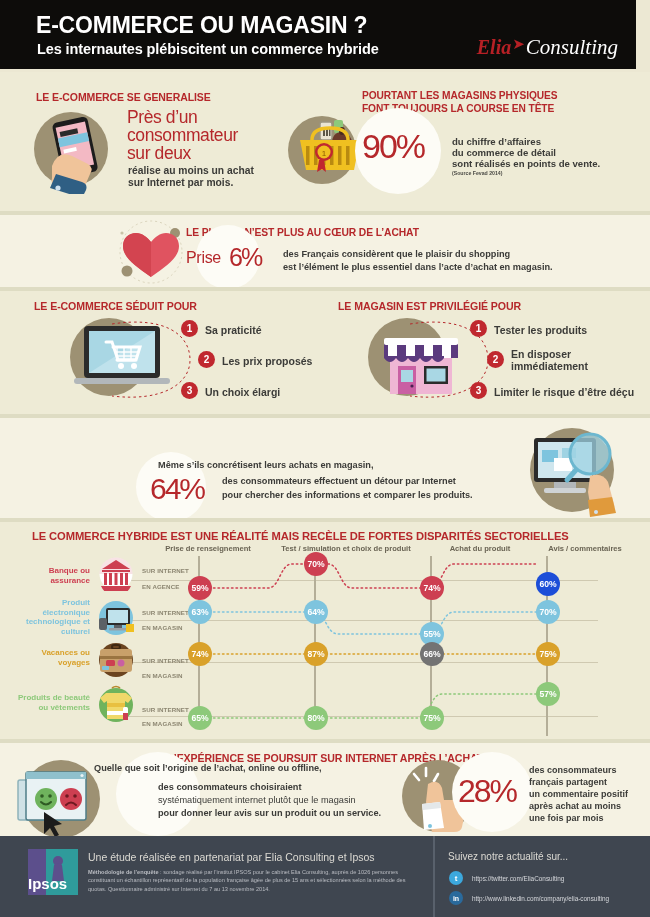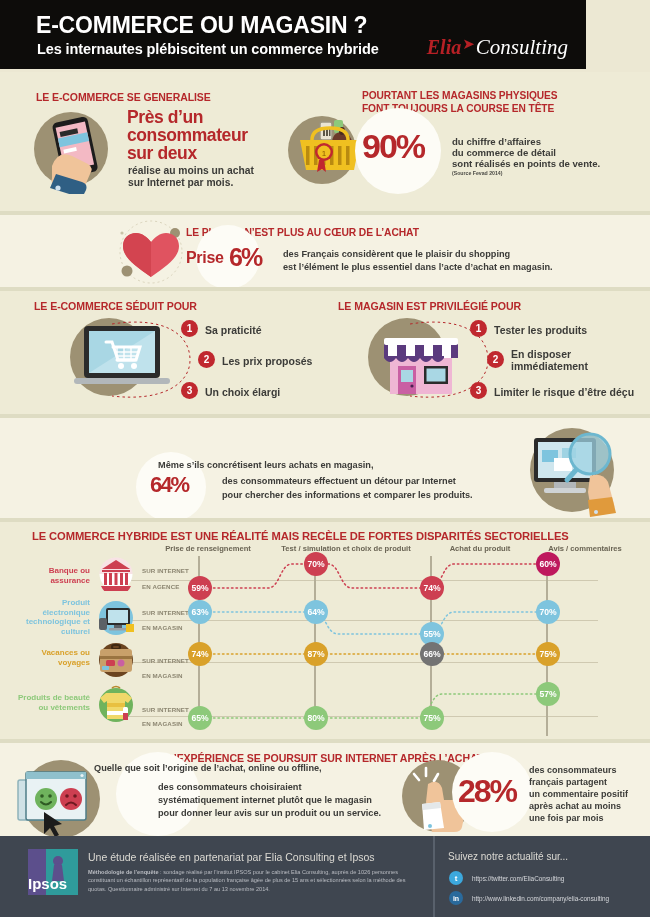--- a/index.html
+++ b/index.html
@@ -6,21 +6,21 @@
   html, body {
     width: 650px; height: 917px;
     background: #ffffff;
     font-family: "Liberation Sans", sans-serif;
     overflow: hidden;
   }
   .page { position: relative; width: 650px; height: 917px; background: #ece8d3; }
 
   
   .header {
-    position: absolute; left: 0; top: 0; width: 586px; height: 72px;
+    position: absolute; left: 0; top: 0; width: 636px; height: 72px;
     background: #0d0c0a;
     border-bottom: 3px solid #ece8d3;
   }
   .header .h-title {
     position: absolute; left: 36px; top: 12px;
     color: #ffffff; font-size: 23px; font-weight: bold; letter-spacing: -0.2px;
   }
   .header .h-sub {
     position: absolute; left: 37px; top: 41px;
     color: #ffffff; font-size: 14.5px; font-weight: bold; letter-spacing: -0.1px;
@@ -37,21 +37,21 @@
   .band.dark   { background: #3f4650; }
   .sep { position:absolute; left:0; width:650px; height:4px; background:#dedcc3; }
 
   
   .kicker {
     position: absolute; color: #b5282b; font-weight: bold; letter-spacing: -0.1px;
   }
 
   
   .txt { position: absolute; color: #3b3b38; }
-  .big-pct { position: absolute; color: #b5282b; font-weight: bold; letter-spacing: -2px; }
+  .big-pct { position: absolute; color: #b5282b; font-weight: normal; letter-spacing: -2px; }
   .whitecircle { position: absolute; border-radius: 50%; background: #fdfcf6; }
   .tancircle { position: absolute; border-radius: 50%; background: #9d9173; }
 
   
   .numdot {
     position: absolute; width: 17px; height: 17px; border-radius: 50%;
     background: #c0282f; color: #fff; font-size: 10px; font-weight: bold;
     display: flex; align-items: center; justify-content: center;
   }
   .bullet-txt { position: absolute; color: #3b3b38; font-size: 10.5px; font-weight: bold; }
@@ -238,21 +238,21 @@
   <div class="bullet-txt" style="left:511px;top:348px;white-space:pre-line;line-height:12px">En disposer
 immédiatement</div>
   <div class="numdot" style="left:470px;top:382px">3</div>
   <div class="bullet-txt" style="left:494px;top:386px">Limiter le risque d’être déçu</div>
 
   <div class="sep" style="top:414px"></div>
 
   <div class="band cream2" style="top:418px;height:100px"></div>
   <div class="whitecircle" style="left:136px;top:452px;width:70px;height:70px"></div>
   <div class="txt" style="left:158px;top:460px;font-size:9.2px;font-weight:bold">Même s’ils concrétisent leurs achats en magasin,</div>
-  <div class="big-pct" style="left:150px;top:472px;font-size:22px">64%</div>
+  <div class="big-pct" style="left:150px;top:472px;font-size:30px">64%</div>
   <div class="txt" style="left:222px;top:476px;font-size:9.2px;font-weight:bold">des consommateurs effectuent un détour par Internet</div>
   <div class="txt" style="left:222px;top:490px;font-size:9.2px;font-weight:bold">pour chercher des informations et comparer les produits.</div>
   <div class="tancircle" style="left:530px;top:428px;width:84px;height:84px"></div>
   <svg style="position:absolute;left:524px;top:424px" width="100" height="94" viewBox="0 0 100 94">
     <rect x="10" y="14" width="62" height="44" rx="3" fill="#2b2b2b"></rect>
     <rect x="14" y="18" width="54" height="36" fill="#cfe6ee"></rect>
     <rect x="18" y="26" width="16" height="12" fill="#7ec4de"></rect>
     <rect x="30" y="34" width="18" height="13" fill="#ffffff"></rect>
     <rect x="38" y="24" width="14" height="10" fill="#9fd3e3"></rect>
     <rect x="30" y="58" width="22" height="7" fill="#b2b7ba"></rect>
@@ -308,21 +308,21 @@
         <rect x="24" y="16" width="3" height="12"></rect>
       <rect x="29" y="16" width="3" height="12"></rect>
     </g>
     <path d="M5 29 h30 a16.5 16.5 0 0 1 -30 0z" fill="#cd3f51"></path>
   </svg>
   <div class="minilbl" style="left:142px;top:567px">SUR INTERNET</div>
   <div class="minilbl" style="left:142px;top:583px">EN AGENCE</div>
   <div class="dot" style="left:188px;top:576px;background:#cd3f51"><span>59</span>%</div>
   <div class="dot" style="left:304px;top:552px;background:#cd3f51"><span>70</span>%</div>
   <div class="dot" style="left:420px;top:576px;background:#cd3f51"><span>74</span>%</div>
-  <div class="dot" style="left:536px;top:552px;background:#be185d"><span>60</span>%</div>
+  <div class="dot" style="left:536px;top:572px;background:#1d4ed8"><span>60</span>%</div>
 
   <div class="rowlbl" style="left:14px;top:598px;width:76px;color:#7ec4de">Produit électronique technologique et culturel</div>
   <svg style="position:absolute;left:96px;top:600px" width="40" height="36" viewBox="0 0 40 36">
     <circle cx="20" cy="18" r="17" fill="#7ec4de"></circle>
     <rect x="10" y="8" width="24" height="17" rx="2" fill="#2b2b2b"></rect>
     <rect x="12" y="10" width="20" height="13" fill="#bfe2ec"></rect>
     <rect x="18" y="25" width="8" height="3" fill="#5c6166"></rect>
     <rect x="13" y="28" width="18" height="2.5" rx="1" fill="#9aa0a4"></rect>
     <rect x="3" y="18" width="8" height="12" rx="2" fill="#5c6166"></rect>
     <rect x="30" y="24" width="8" height="8" fill="#f0c020"></rect>
@@ -385,21 +385,21 @@
     <path d="M25 36 q5 5 10 0" fill="none" stroke="#2f5b24" stroke-width="2" stroke-linecap="round"></path>
     <circle cx="55" cy="33" r="11" fill="#cd3f51"></circle>
     <circle cx="51" cy="30" r="1.8" fill="#6e1a22"></circle>
       <circle cx="59" cy="30" r="1.8" fill="#6e1a22"></circle>
     <path d="M50 39 q5 -5 10 0" fill="none" stroke="#6e1a22" stroke-width="2" stroke-linecap="round"></path>
     <path d="M28 46 l0 22 6 -6 5 9 4 -2 -5 -9 8 -2z" fill="#1b1b1b"></path>
   </svg>
   <div class="whitecircle" style="left:116px;top:752px;width:84px;height:84px"></div>
   <div class="txt" style="left:94px;top:763px;font-size:9.2px;font-weight:bold">Quelle que soit l’origine de l’achat, online ou offline,</div>
   <div class="txt" style="left:158px;top:782px;font-size:9.2px;font-weight:bold">des consommateurs choisiraient</div>
-  <div class="txt" style="left:158px;top:795px;font-size:9.2px;font-weight:bold">systématiquement internet plutôt que le magasin</div>
+  <div class="txt" style="left:158px;top:795px;font-size:9.2px;font-weight:normal">systématiquement internet plutôt que le magasin</div>
   <div class="txt" style="left:158px;top:808px;font-size:9.2px;font-weight:bold">pour donner leur avis sur un produit ou un service.</div>
 
   <div class="tancircle" style="left:402px;top:760px;width:72px;height:72px"></div>
   <svg style="position:absolute;left:398px;top:758px" width="84" height="78" viewBox="0 0 84 78">
     <g stroke="#ffffff" stroke-width="2.6" stroke-linecap="round">
       <path d="M28 10 v8"></path>
         <path d="M16 16 l5 6"></path>
         <path d="M40 16 l-4 7"></path>
     </g>
     <path d="M30 26 q10 -6 14 4 l2 12 16 0 q7 0 6 7 l-4 20 q-1 5 -8 5 l-22 0 -6 -30z" fill="#f0c49a"></path>

